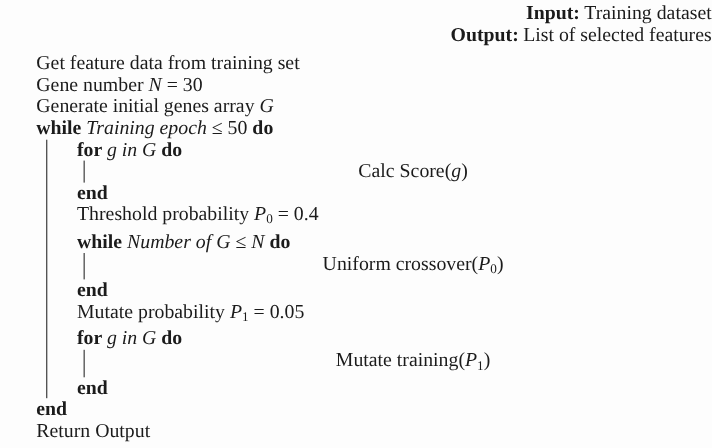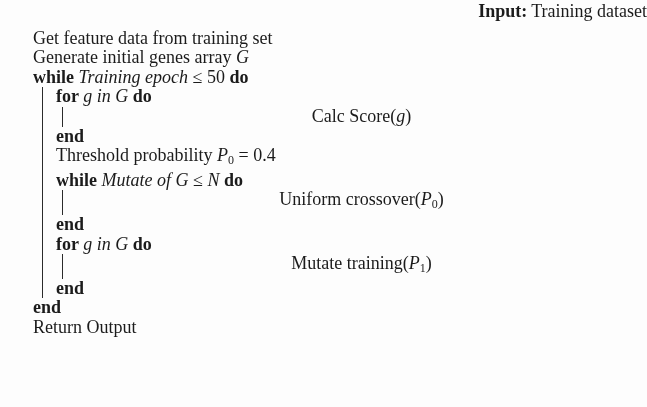--- a/index.html
+++ b/index.html
@@ -38,21 +38,21 @@
   
   .algo-body {
     margin-top: 7px;
   }
   .code-line {
     white-space: pre;
   }
   .loop-block {
     margin-left: 9px;
     border-left: 1.5px solid #2b2b2b;
-    padding-left: 13px;
+    padding-left: 27px;
   }
   .loop-block .loop-block {
     margin-left: 6px;
     text-align: center;
   }
   .seg.bold   { font-weight: bold; }
   .seg.italic { font-style: italic; }
   .seg.sub {
     font-size: 12px;
     vertical-align: -3px;
@@ -77,37 +77,40 @@
     border-top: 1px solid #1b1b1b;
     padding: 1px 2px 0;
   }
 </style>
 </head>
 <body>
 
 <div class="algo">
   <div id="algo-header">
       <div class="io-row"><span class="io-label">Input</span><span class="io-sep">:</span><span class="io-text">Training dataset</span></div>
+      <div class="io-row"><span class="io-label">Output</span><span class="io-sep">:</span><span class="io-text">List of selected features</span></div>
     </div>
   <div id="algo-body" class="algo-body">
       <div class="code-line"><span class="seg plain">Get feature data from training set</span></div>
+      <div class="code-line"><span class="seg plain">Gene number </span><span class="seg italic">N</span><span class="seg plain"> = 30</span></div>
       <div class="code-line"><span class="seg plain">Generate initial genes array </span><span class="seg italic">G</span></div>
       <div class="code-line"><span class="seg bold">while </span><span class="seg italic">Training epoch </span><span class="seg plain">≤ 50 </span><span class="seg bold">do</span></div>
       <div class="loop-block">
         <div class="code-line"><span class="seg bold">for </span><span class="seg italic">g in G </span><span class="seg bold">do</span></div>
         <div class="loop-block">
           <div class="code-line"><span class="seg plain">Calc Score(</span><span class="seg italic">g</span><span class="seg plain">)</span></div>
         </div>
         <div class="code-line"><span class="seg bold">end</span></div>
         <div class="code-line"><span class="seg plain">Threshold probability </span><span class="seg italic">P</span><span class="seg sub">0</span><span class="seg plain"> = 0.4</span></div>
-        <div class="code-line"><span class="seg bold">while </span><span class="seg italic">Mutate of G </span><span class="seg plain">≤ </span><span class="seg italic">N </span><span class="seg bold">do</span></div>
+        <div class="code-line"><span class="seg bold">while </span><span class="seg italic">Number of G </span><span class="seg plain">≤ </span><span class="seg italic">N </span><span class="seg bold">do</span></div>
         <div class="loop-block">
           <div class="code-line"><span class="seg plain">Uniform crossover(</span><span class="seg italic">P</span><span class="seg sub">0</span><span class="seg plain">)</span></div>
         </div>
         <div class="code-line"><span class="seg bold">end</span></div>
+        <div class="code-line"><span class="seg plain">Mutate probability </span><span class="seg italic">P</span><span class="seg sub">1</span><span class="seg plain"> = 0.05</span></div>
         <div class="code-line"><span class="seg bold">for </span><span class="seg italic">g in G </span><span class="seg bold">do</span></div>
         <div class="loop-block">
           <div class="code-line"><span class="seg plain">Mutate training(</span><span class="seg italic">P</span><span class="seg sub">1</span><span class="seg plain">)</span></div>
         </div>
         <div class="code-line"><span class="seg bold">end</span></div>
       </div>
       <div class="code-line"><span class="seg bold">end</span></div>
       <div class="code-line"><span class="seg plain">Return Output</span></div>
     </div>
 </div>

